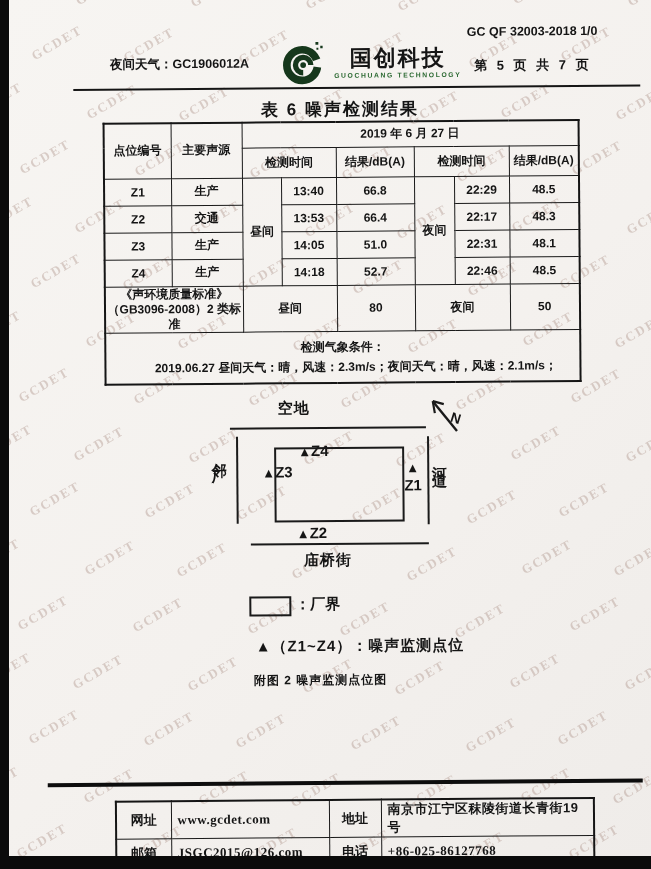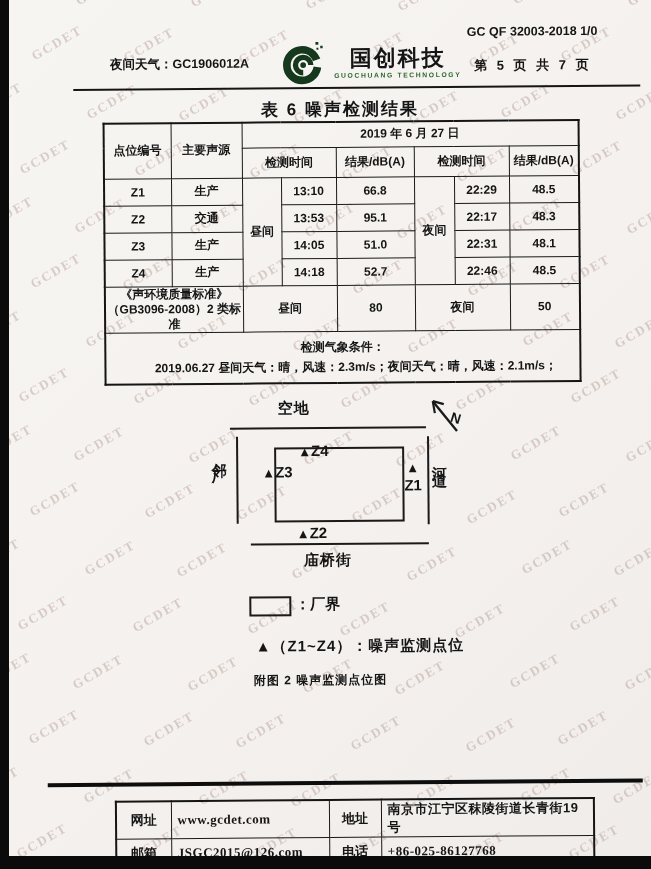--- a/index.html
+++ b/index.html
@@ -217,31 +217,31 @@
       <tr class="r-head">
         <th colspan="2">检测时间</th>
         <th>结果/dB(A)</th>
         <th colspan="2">检测时间</th>
         <th>结果/dB(A)</th>
       </tr>
       <tr class="r-data">
         <td>Z1</td>
         <td>生产</td>
         <td rowspan="4">昼间</td>
-        <td>13:10</td>
+        <td>13:40</td>
         <td>66.8</td>
         <td rowspan="4">夜间</td>
         <td>22:29</td>
         <td>48.5</td>
       </tr>
       <tr class="r-data">
         <td>Z2</td>
         <td>交通</td>
         <td>13:53</td>
-        <td>95.1</td>
+        <td>66.4</td>
         <td>22:17</td>
         <td>48.3</td>
       </tr>
       <tr class="r-data">
         <td>Z3</td>
         <td>生产</td>
         <td>14:05</td>
         <td>51.0</td>
         <td>22:31</td>
         <td>48.1</td>

